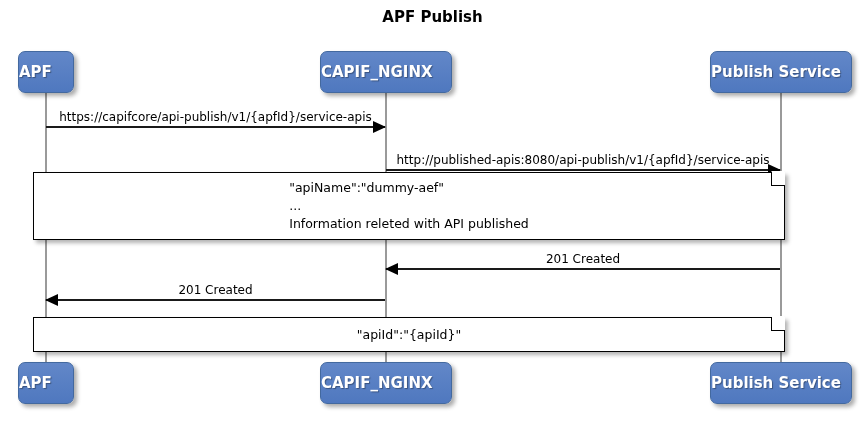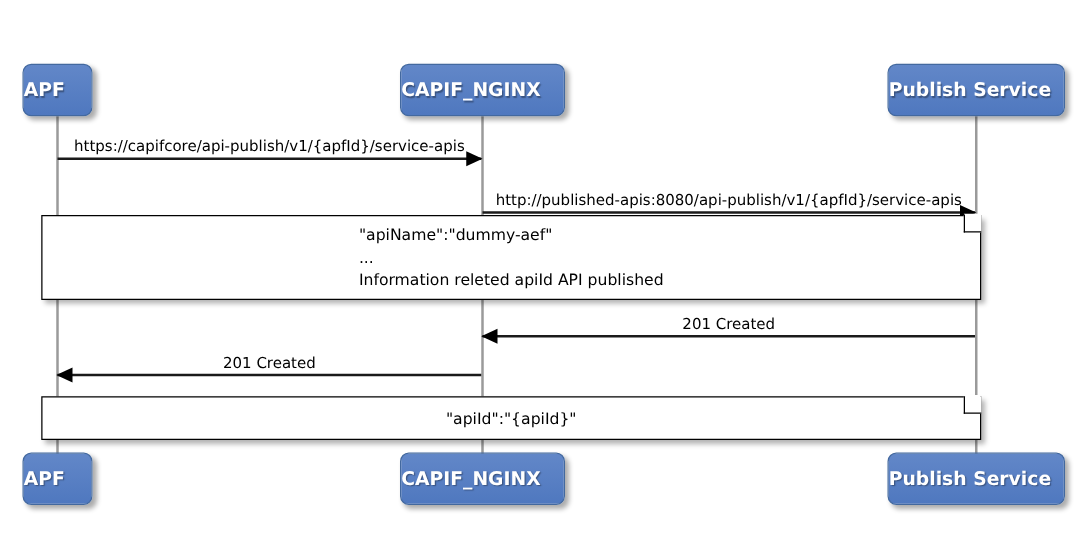--- a/index.html
+++ b/index.html
@@ -158,20 +158,21 @@
     font-size: 13px;
     color: #000000;
     white-space: nowrap;
   }
 </style>
 </head>
 <body>
 
 <div id="canvas">
 
+  <div class="diagram-title">APF Publish</div>
 
   <div class="lifeline" style="left:45px;  top:93px;  height:270px;"></div>
   <div class="lifeline" style="left:385px; top:93px;  height:270px;"></div>
   <div class="lifeline" style="left:780px; top:93px;  height:270px;"></div>
 
   <div class="participant" style="left:18px; top:51px; width:56px;">
     <span class="participant-label">APF</span>
   </div>
   <div class="participant" style="left:320px; top:51px; width:132px;">
     <span class="participant-label">CAPIF_NGINX</span>
@@ -190,21 +191,21 @@
     <div class="line"></div>
     <div class="head"></div>
     <div class="message-label">http://published-apis:8080/api-publish/v1/{apfId}/service-apis</div>
   </div>
 
   <div class="note" style="left:33px; top:172px; width:752px; height:68px;">
     <div class="note-body">
       <div class="note-lines">
         <div class="note-line">"apiName":"dummy-aef"</div>
         <div class="note-line">...</div>
-        <div class="note-line">Information releted apiId API published</div>
+        <div class="note-line">Information releted with API published</div>
       </div>
     </div>
     <div class="note-fold"></div>
   </div>
 
   <div class="message to-left" style="left:386px; top:268px; width:394px;">
     <div class="line"></div>
     <div class="head"></div>
     <div class="message-label">201 Created</div>
   </div>

